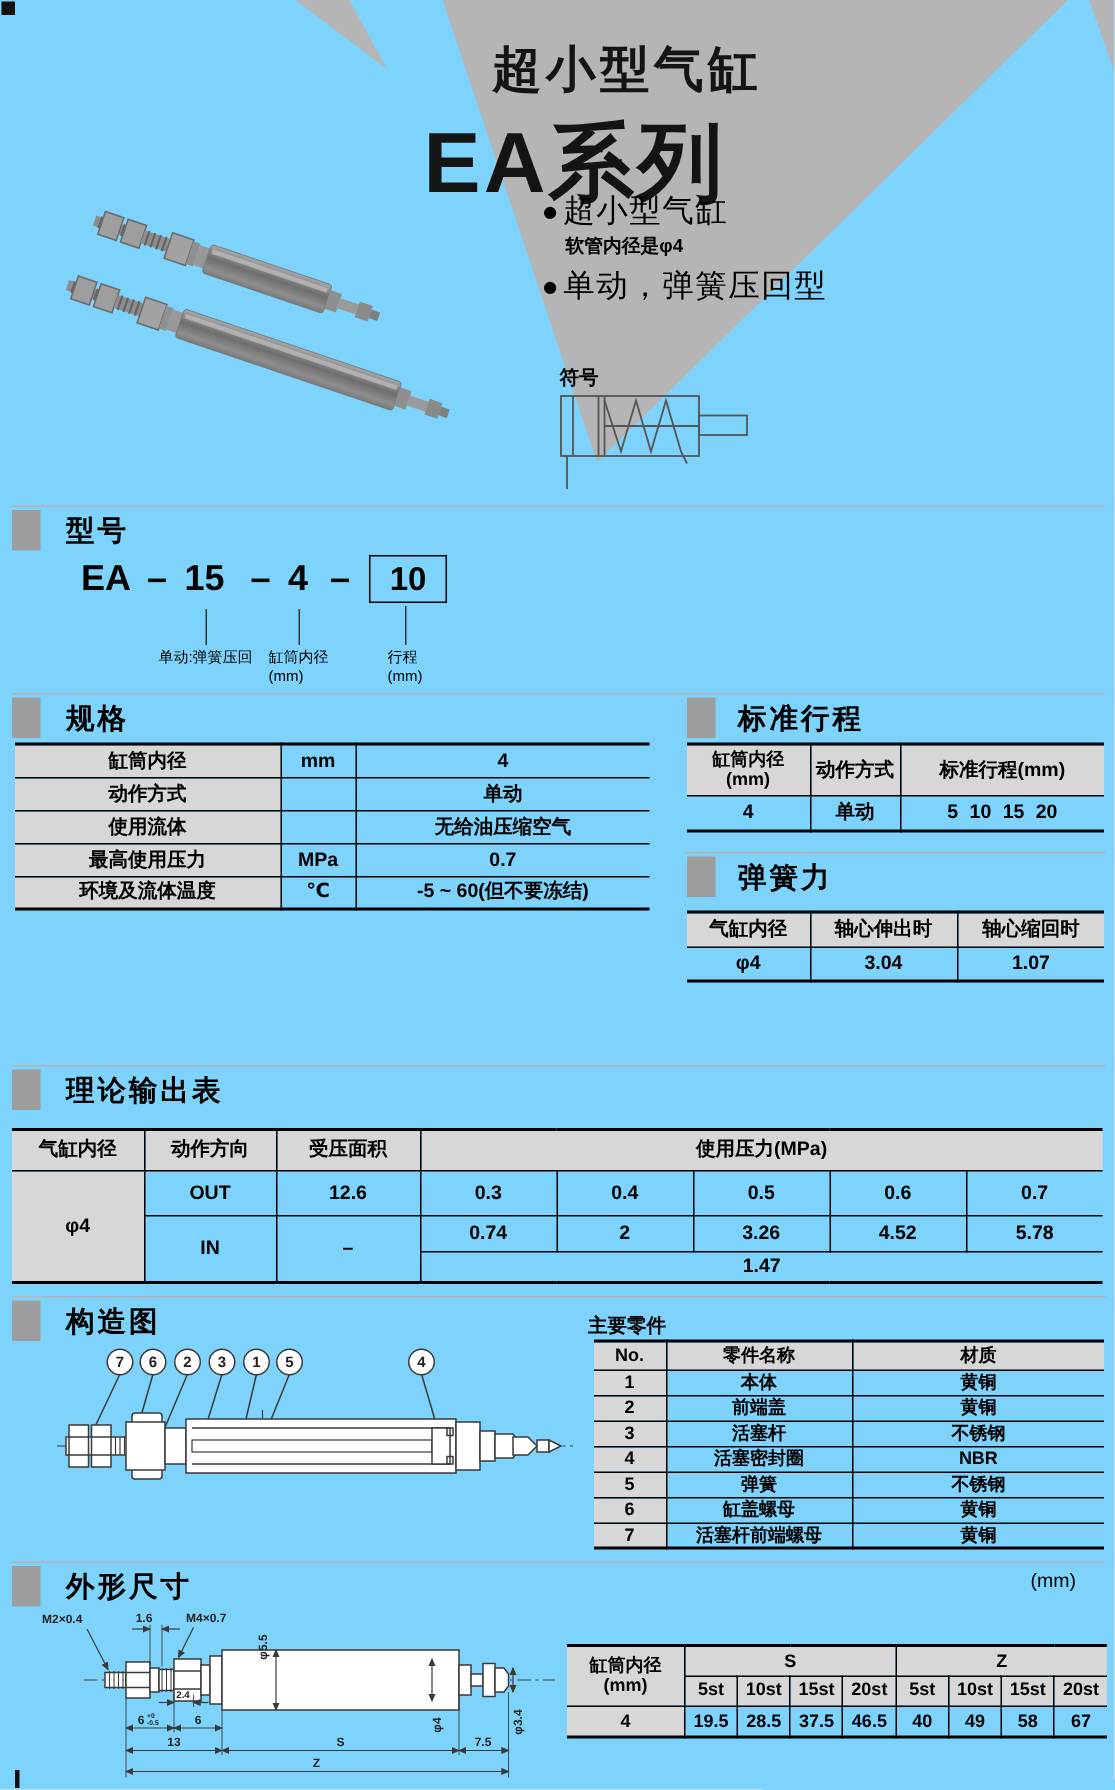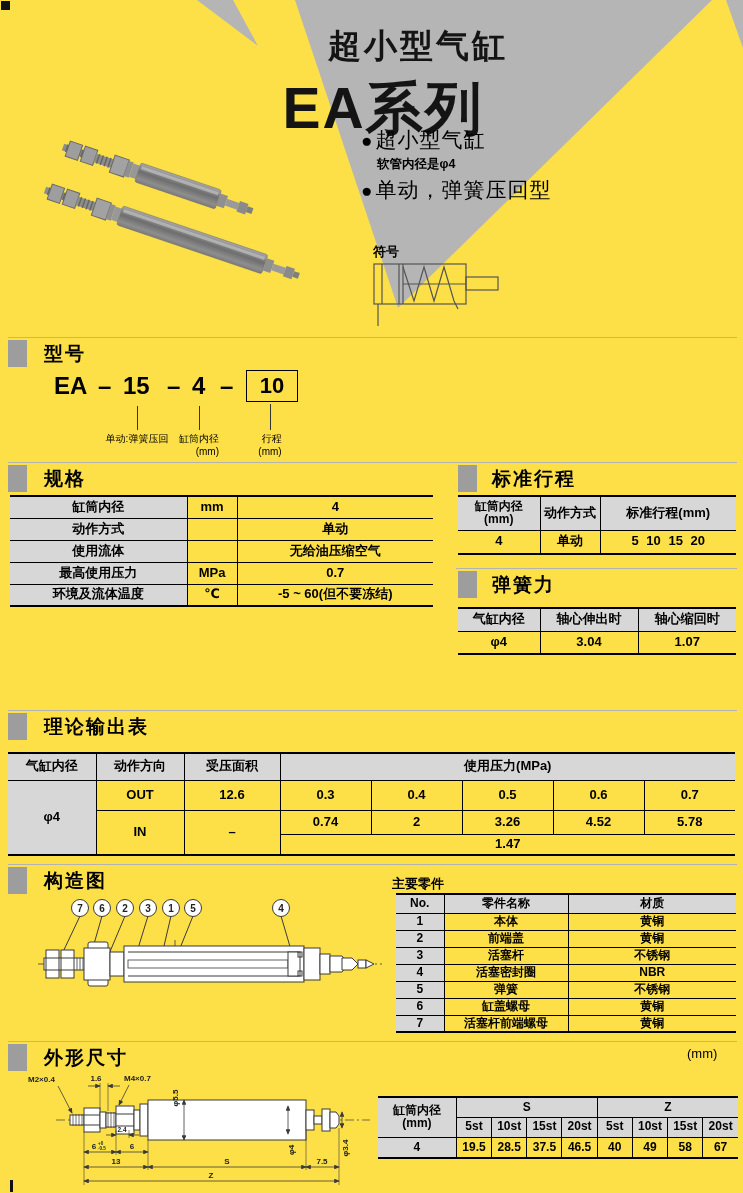--- a/index.html
+++ b/index.html
@@ -1,37 +1,37 @@
 <!DOCTYPE html>
 <html><head>
 <meta charset="utf-8">
 <style>
   html,body{margin:0;padding:0;background:#e8e8e8;}
-  .page{position:relative;width:743px;height:1193px;background:#fde047;overflow:hidden;
+  .page{position:relative;width:743px;height:1193px;background:#7dd3fc;overflow:hidden;
         font-family:"Liberation Sans","DejaVu Sans",sans-serif;color:#000;}
   .abs{position:absolute;}
   .sec-line{position:absolute;left:8px;width:729px;height:1px;background:#b3b3b3;}
   .sec-marker{position:absolute;width:19px;height:27px;background:#9d9d9d;}
   .sec-title{position:absolute;font-size:19px;font-weight:bold;letter-spacing:2px;}
   .corner-mark{position:absolute;left:1px;top:1px;width:9px;height:9px;background:#111;}
   .bottom-mark{position:absolute;left:10px;top:1180px;width:3px;height:12px;background:#111;}
   .feature{position:absolute;font-size:21px;font-weight:normal;letter-spacing:1px;}
   .feature .dot{font-size:19px;margin-right:2px;}
   .note{position:absolute;font-size:12.5px;font-weight:bold;}
   .symlabel{position:absolute;font-size:13px;font-weight:bold;}
   table.t{border-collapse:collapse;font-size:13px;font-weight:bold;text-align:center;
           border-top:2px solid #000;border-bottom:2px solid #000;table-layout:fixed;}
   table.t td{border:1px solid #000;padding:0 2px;line-height:1.12;overflow:hidden;}
   table.t tr>td:first-child{border-left:none;}
   table.t tr>td:last-child{border-right:none;}
   .hg{background:#d7d7d7;}
   .small-hdr{font-size:12px;}
   .code{position:absolute;font-size:24px;font-weight:bold;}
   .vline{position:absolute;width:1px;background:#333;}
-  .codelabel{position:absolute;font-size:10px;text-align:right;transform:translateX(-50%);line-height:1.25;}
+  .codelabel{position:absolute;font-size:10px;text-align:left;transform:translateX(-50%);line-height:1.25;}
   .stroke-box{position:absolute;border:1.5px solid #000;width:50px;height:30px;
               font-size:22px;font-weight:bold;text-align:center;line-height:30px;}
   .mmnote{position:absolute;font-size:13px;}
   .parts-title{position:absolute;font-size:13px;font-weight:bold;}
   svg text{font-family:"Liberation Sans","DejaVu Sans",sans-serif;}
 </style>
 </head>
 <body>
 
 <div class="page">

